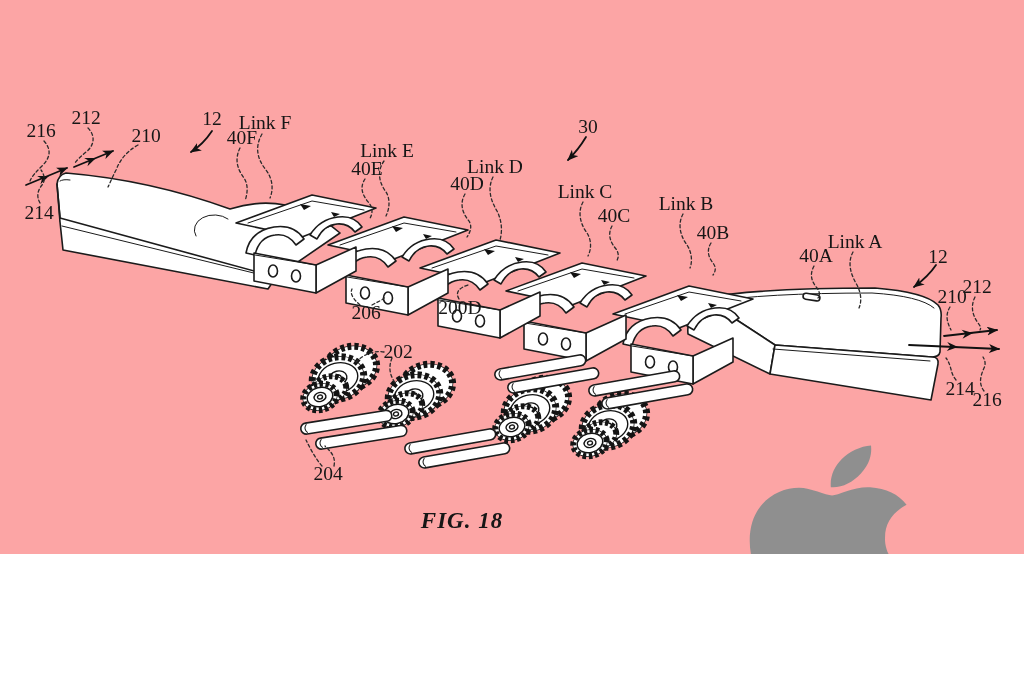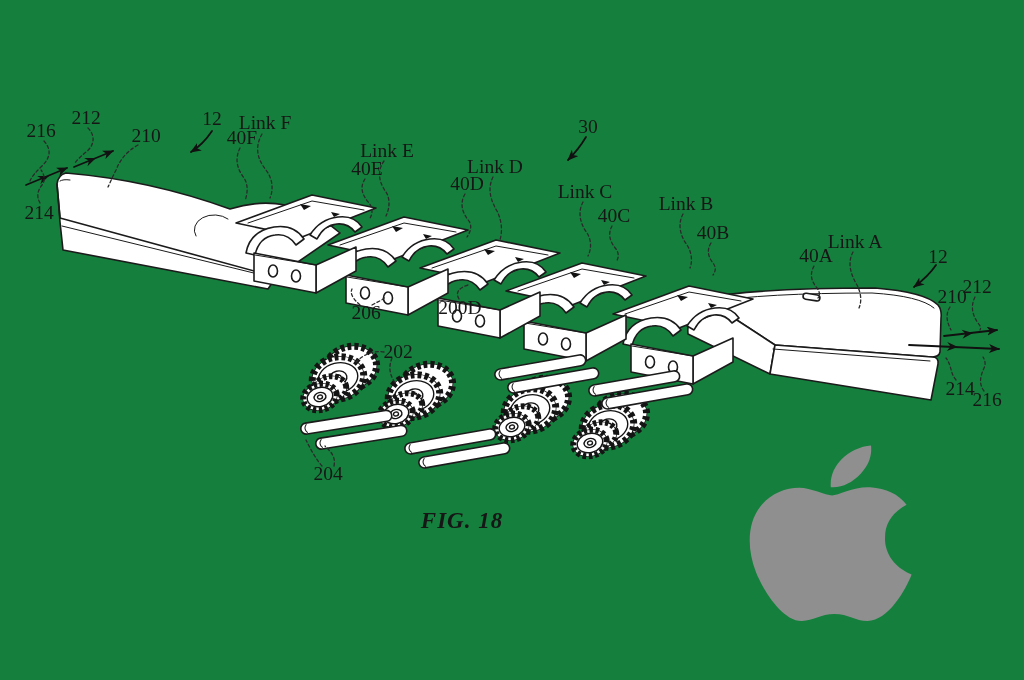--- a/index.html
+++ b/index.html
@@ -1,16 +1,16 @@
 <!DOCTYPE html>
 <html><head>
 <meta charset="utf-8">
 <style>
   html,body { margin:0; padding:0; background:#ffffff; }
-  .stage { position:relative; width:1024px; height:680px; background:#15803d; overflow:hidden; }
+  .stage { position:relative; width:1024px; height:554px; background:#fca5a5; overflow:hidden; }
   svg { display:block; }
   svg text {
     font-family:"Liberation Serif", serif;
     font-size:19.5px;
     fill:#161616;
   }
   .fig-caption { font-size:23px; font-weight:bold; font-style:italic; letter-spacing:1px; }
   .part { fill:#ffffff; stroke:#1b1b1b; stroke-width:1.6; stroke-linejoin:round; stroke-linecap:round; }
   .thin { fill:none; stroke:#1b1b1b; stroke-width:1; stroke-linecap:round; }
   .ld   { fill:none; stroke:#2a2a2a; stroke-width:1.3; stroke-dasharray:3 2.6; stroke-linecap:round; }

